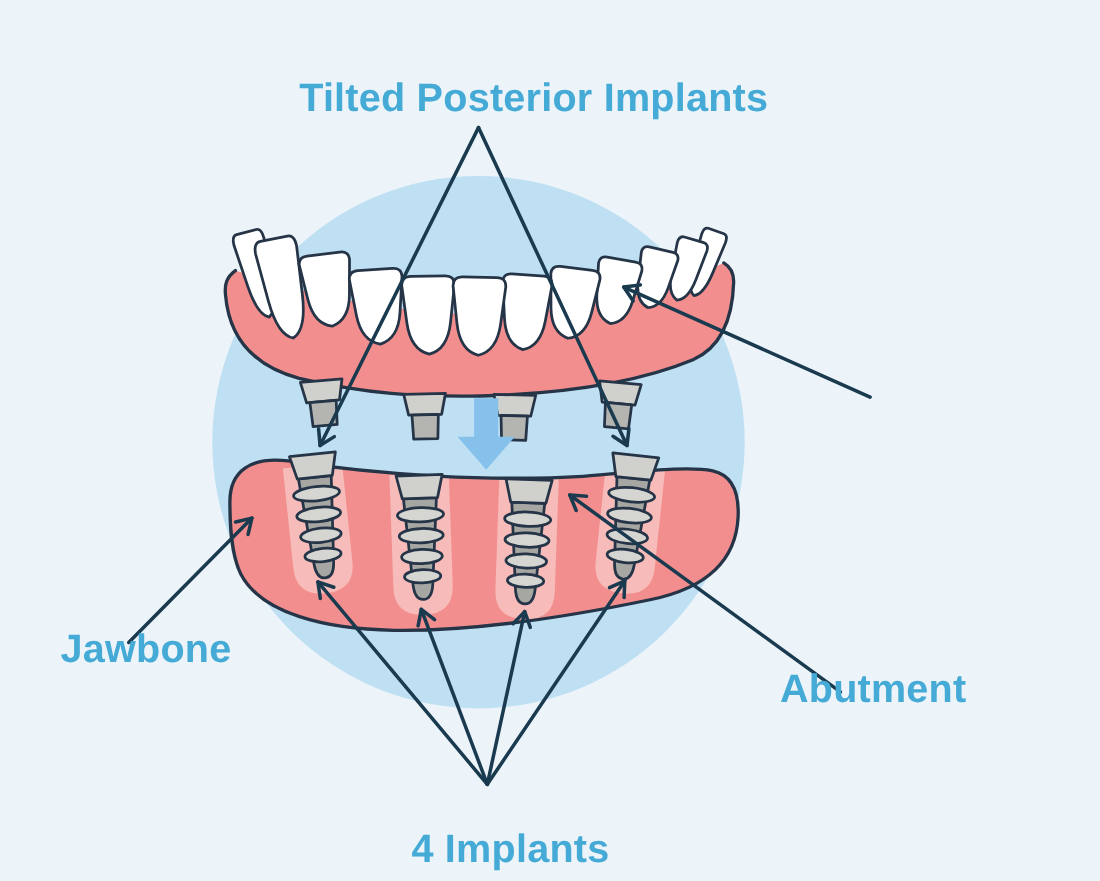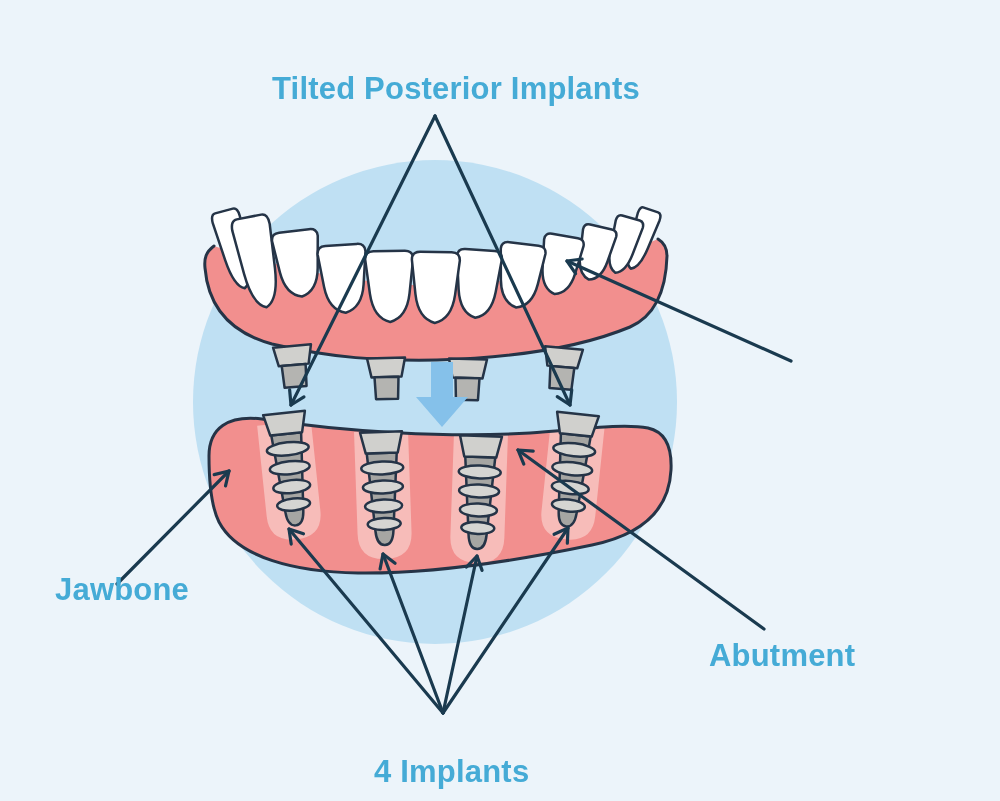--- a/index.html
+++ b/index.html
@@ -7,21 +7,21 @@
     position:relative;
     width:1000px;height:801px;
     background:var(--c-background,#ecf4fa);
     font-family:"Liberation Sans",sans-serif;
     overflow:hidden;
   }
   .stage svg{position:absolute;left:0;top:0;}
   .label{
     position:absolute;
     font-weight:bold;
-    font-size:31px;
+    font-size:36px;
     line-height:35px;
     color:var(--c-label_text,#45abd6);
     letter-spacing:.2px;
     white-space:nowrap;
   }
   .circ{fill:var(--c-circle,#bfe0f3);}
   .gum{fill:var(--c-gum,#f28f8e);}
   .sock{fill:var(--c-socket,#f7bcb9);}
   .tooth{fill:var(--c-tooth,#ffffff);}
   .cap{fill:var(--c-implant_cap,#d0d0cd);}
@@ -136,16 +136,16 @@
     </g>
   </svg>
 
   <div class="label" style="left:272px;top:71px;">Tilted Posterior Implants</div>
 
   <div class="label" style="left:788px;top:333px;">
   </div>
 
   <div class="label" style="left:55px;top:572px;text-align:right;">Jawbone</div>
 
-  <div class="label" style="left:709px;top:638px;">Abutment</div>
+  <div class="label" style="left:709px;top:608px;">Abutment</div>
 
   <div class="label" style="left:374px;top:754px;">4 Implants</div>
 </div>
 
 </body></html>

